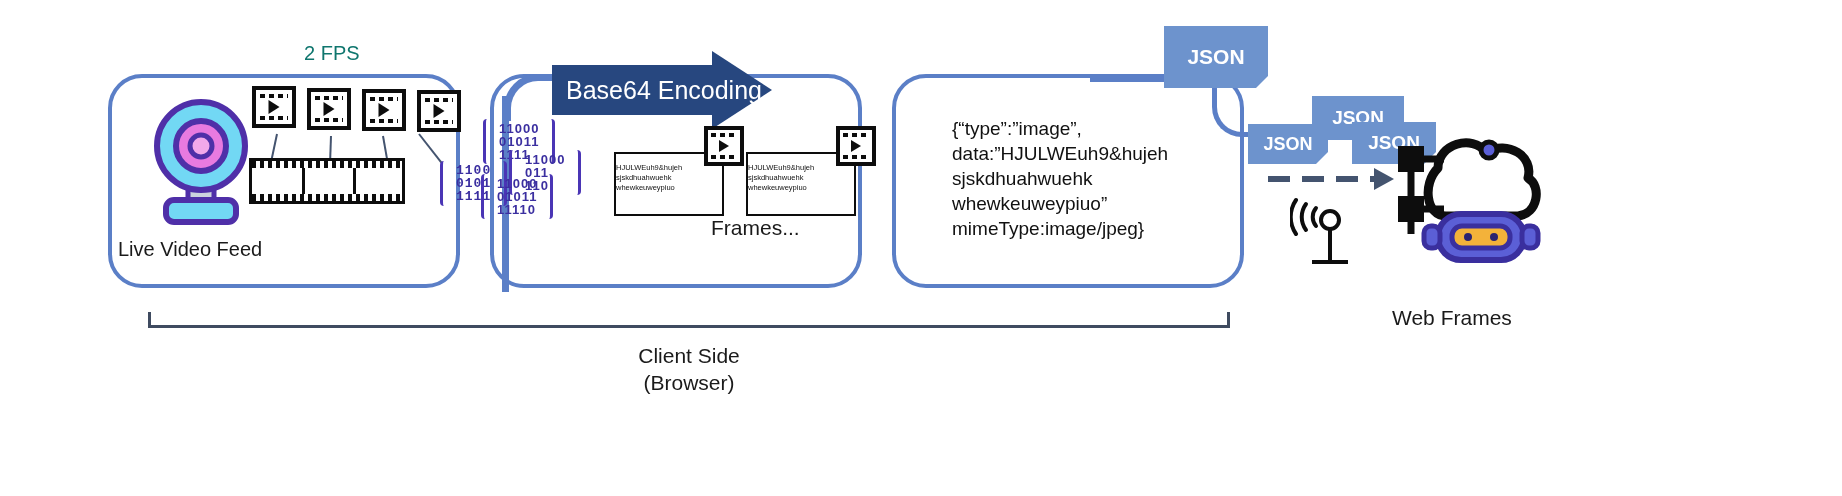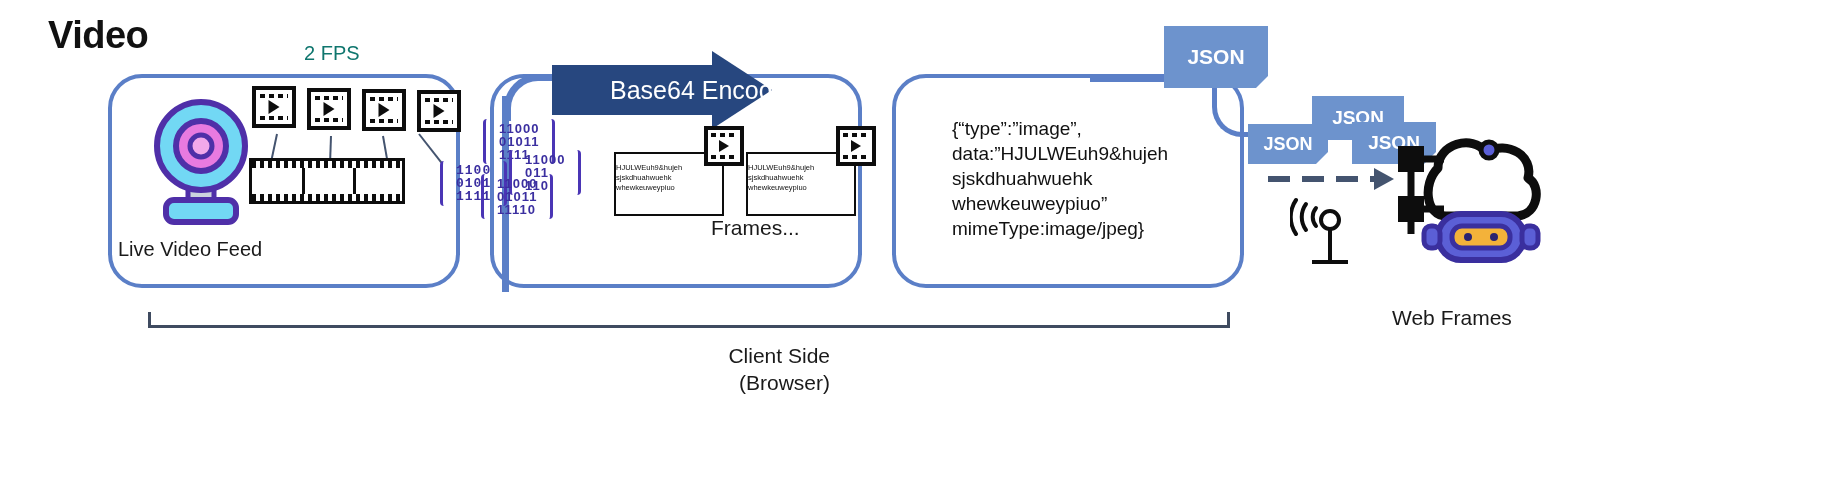--- a/index.html
+++ b/index.html
@@ -125,21 +125,21 @@
     position:absolute;left:0;top:0;width:172px;height:50px;background:#27477f;
   }
   #b64 .head{
     position:absolute;left:160px;top:-14px;width:0;height:0;
     border-left:60px solid #27477f;
     border-top:39px solid transparent;
     border-bottom:39px solid transparent;
   }
   #b64 .lbl{
     position:absolute;left:14px;top:11px;
-    color:#ffffff;font-size:25px;white-space:nowrap;z-index:2;margin-left:44px;
+    color:#ffffff;font-size:25px;white-space:nowrap;z-index:2;
   }
 
   
   .framecard{
     position:absolute;width:110px;height:64px;
     border:2px solid #0d0d0d;background:#fff;box-sizing:border-box;
   }
   .framecard .txt{
     position:absolute;left:0;right:0;top:9px;
     text-align:left;font-size:7.5px;line-height:10px;color:#111;
@@ -211,30 +211,29 @@
   #bracket{
     left:148px; top:312px; width:1082px; height:16px;
     border-left:3px solid #3f4b60;
     border-right:3px solid #3f4b60;
     border-bottom:0;
     border-top:3px solid #3f4b60;
     box-sizing:border-box;
     transform:scaleY(-1);
   }
   #bracket-caption{
-    left:548px; top:342px; width:282px; text-align:right;
+    left:548px; top:342px; width:282px; text-align:center;
     font-size:21px; line-height:27px; color:#1a1a1a; white-space:pre-line;
   }
 </style>
 </head>
 <body>
 
 <div id="stage">
 
-  <div class="abs" id="title">Video</div>
 
   <div class="abs panel" id="panel-capture"></div>
   <div class="abs panel" id="panel-encode"></div>
   <div class="abs panel" id="panel-payload"></div>
 
   <div class="abs" id="webcam">
     <svg width="110" height="132" viewBox="0 0 110 132">
       <rect x="42" y="88" width="26" height="22" fill="#ccd3de" stroke="#4f2fa8" stroke-width="5"></rect>
       <rect x="20" y="104" width="70" height="22" rx="8" fill="#72d8f4" stroke="#4f2fa8" stroke-width="6"></rect>
       <circle cx="55" cy="50" r="44" fill="#72d8f4" stroke="#4f2fa8" stroke-width="6"></circle>

